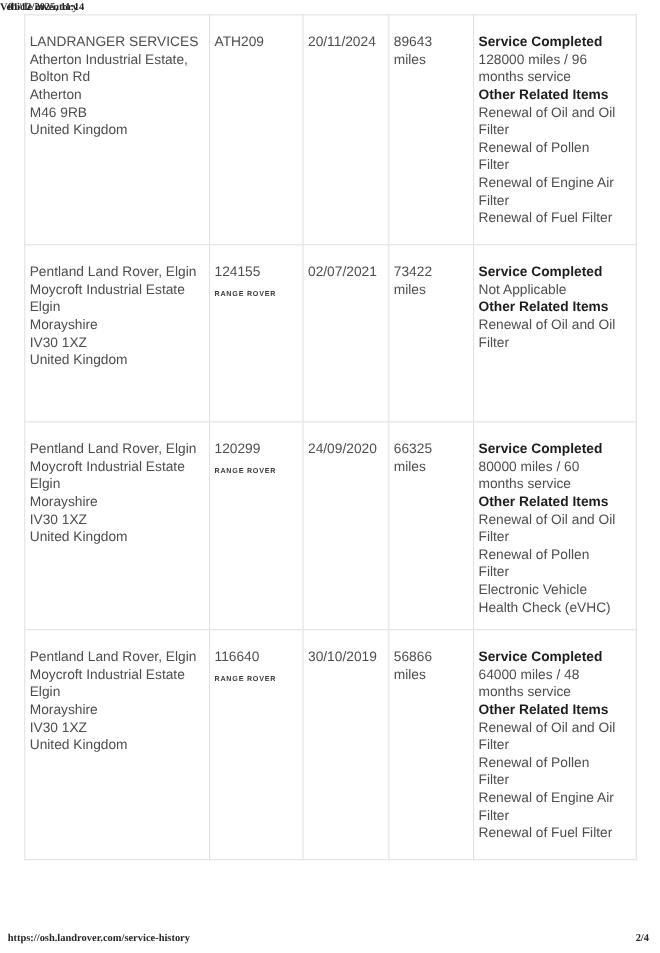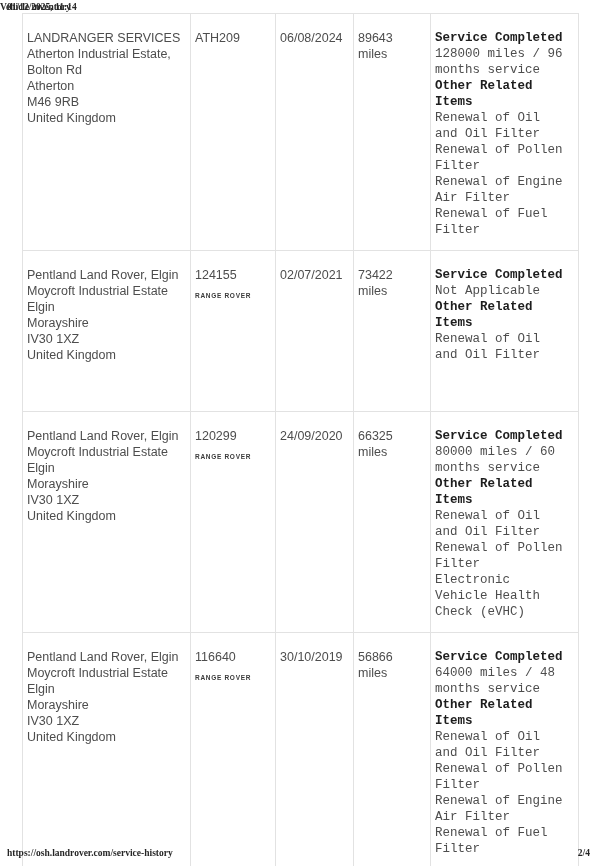--- a/index.html
+++ b/index.html
@@ -39,21 +39,21 @@
     line-height: 16px;
     color: #4d4d4d;
     overflow: hidden;
   }
   .service-table tr:nth-child(1) td { height: 209px; }
   .service-table tr:nth-child(2) td { height: 161px; }
   .service-table tr:nth-child(3) td { height: 189px; }
   .service-table tr:nth-child(4) td { height: 209px; }
 
   td.col-dealer  { }
-  td.col-service { padding-right: 14px; font-family: Liberation Mono, monospace; }
+  td.col-service { padding-right: 14px; }
 
   .svc-line.bold {
     font-weight: 700;
     color: #1d1d1d;
   }
   .brand-wordmark {
     margin-top: 5px;
     font-size: 6.5px;
     font-weight: 700;
     letter-spacing: 0.7px;
@@ -83,21 +83,21 @@
           <div>LANDRANGER SERVICES</div>
           <div>Atherton Industrial Estate, Bolton Rd</div>
           <div>Atherton</div>
           <div>M46 9RB</div>
           <div>United Kingdom</div>
         </td>
         <td class="col-code">
           <div>ATH209</div>
         </td>
         <td class="col-date">
-          <div>06/08/2024</div>
+          <div>20/11/2024</div>
         </td>
         <td class="col-miles">
           <div>89643</div>
           <div>miles</div>
         </td>
         <td class="col-service">
           <div class="svc-line bold">Service Completed</div>
           <div class="svc-line">128000 miles / 96 months service</div>
           <div class="svc-line bold">Other Related Items</div>
           <div class="svc-line">Renewal of Oil and Oil Filter</div>

